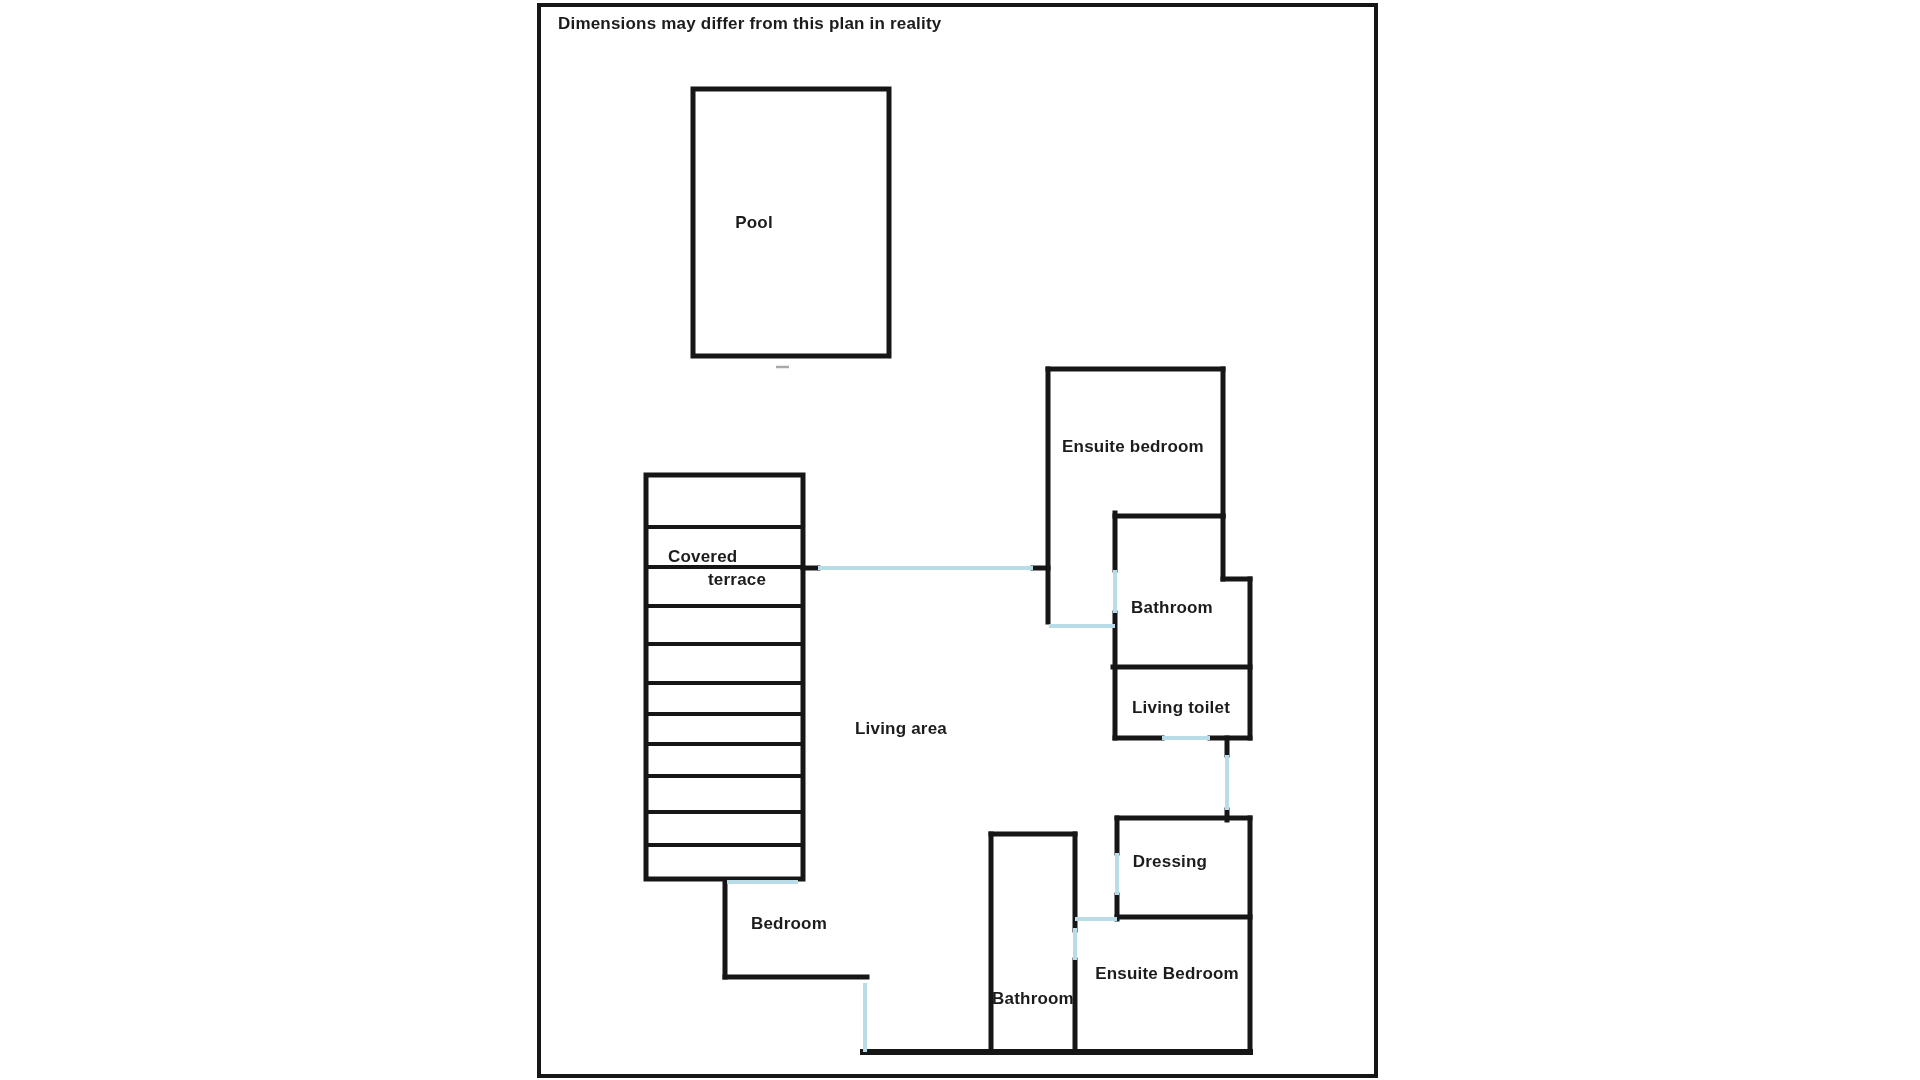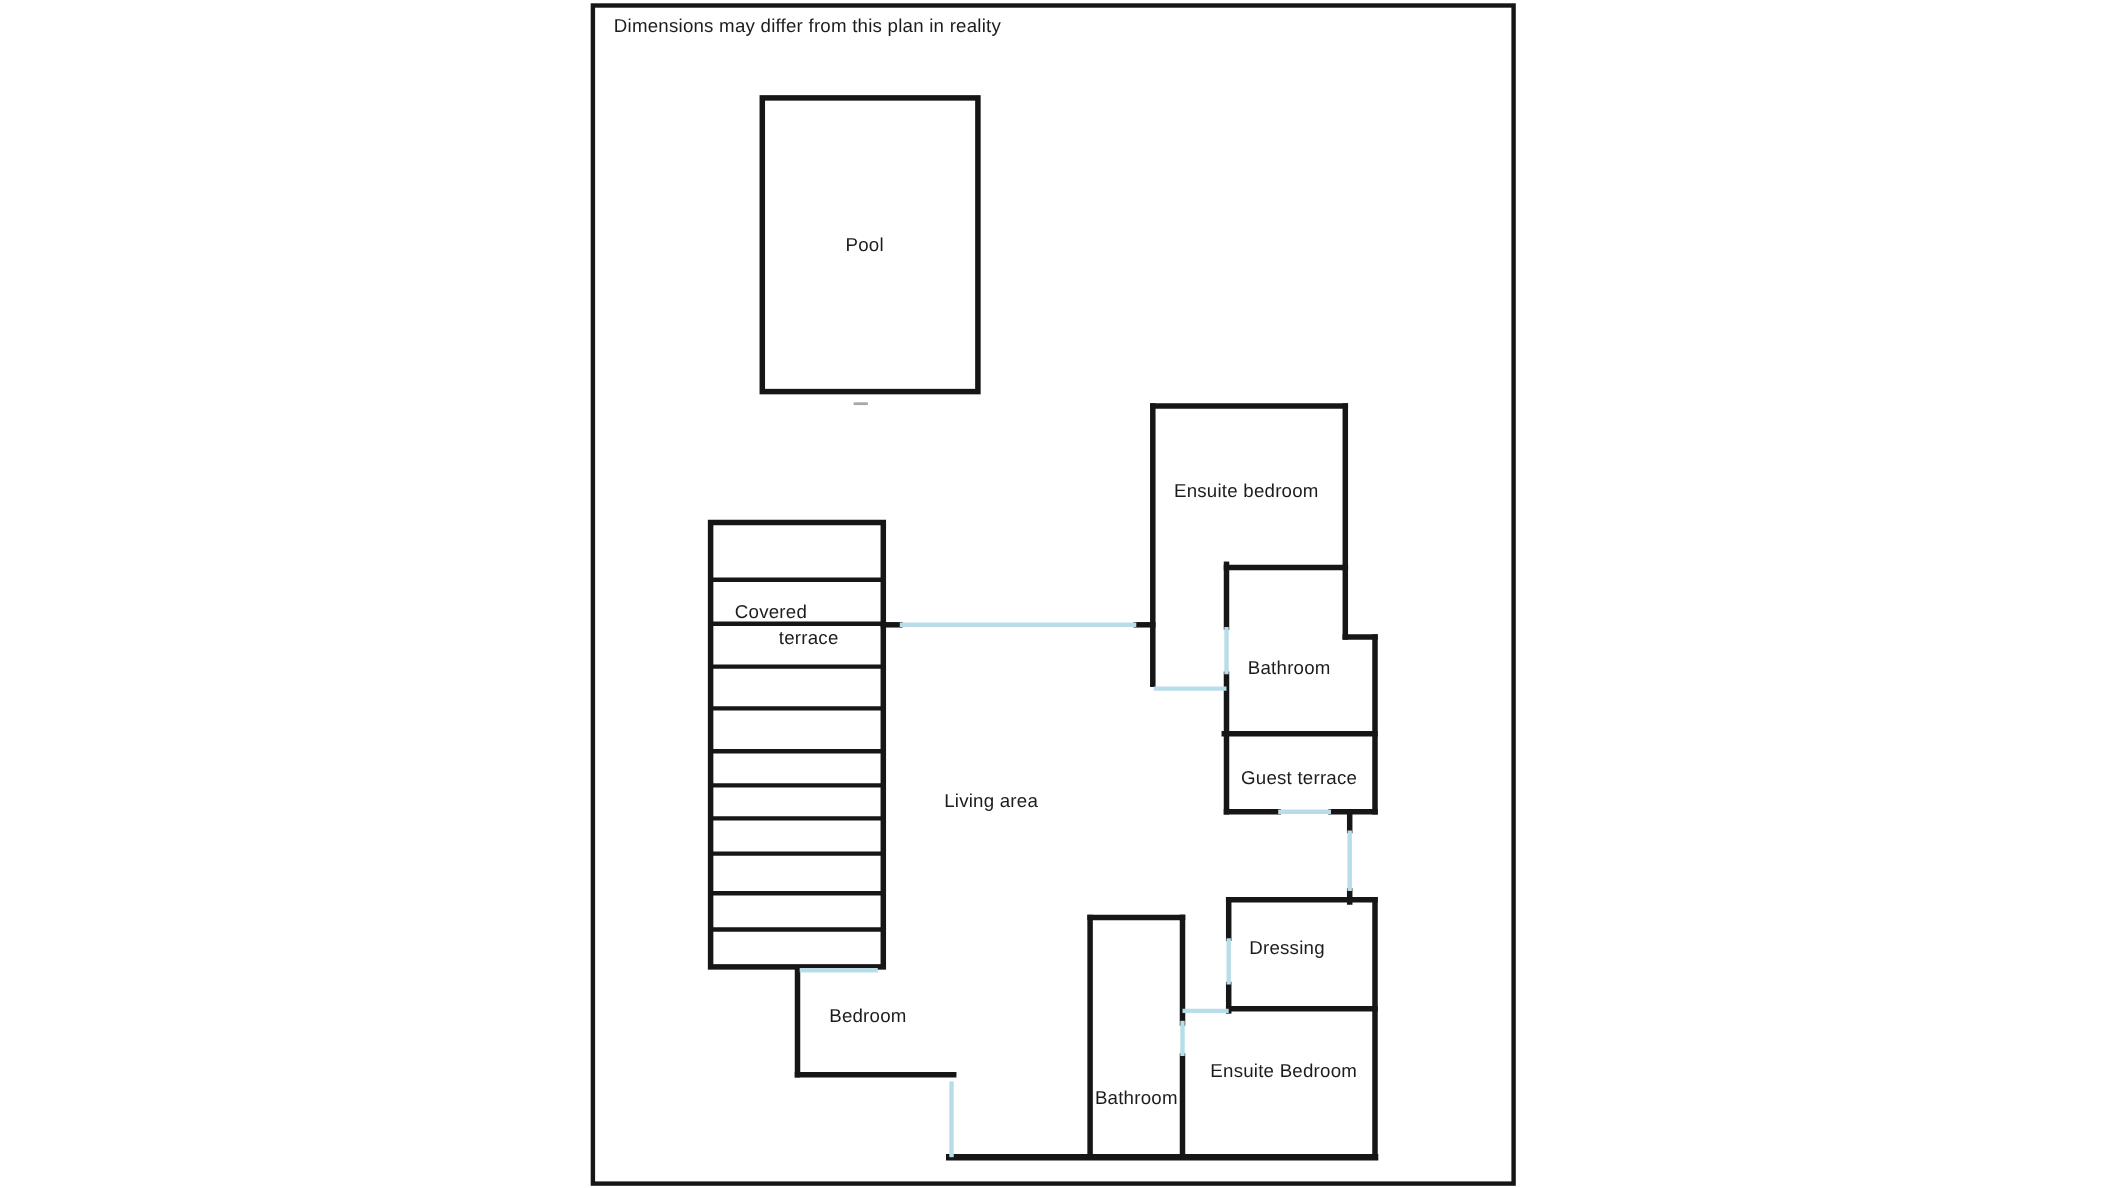--- a/index.html
+++ b/index.html
@@ -2,21 +2,21 @@
 <html><head>
 <meta charset="utf-8">
 <style>
   html,body{margin:0;padding:0;background:#ffffff;}
   .stage{
     position:relative;width:1920px;height:1080px;background:#ffffff;overflow:hidden;
     font-family:"Liberation Sans","DejaVu Sans",sans-serif;
   }
   #plan-svg{position:absolute;left:0;top:0;}
   .lbl{
-    position:absolute;color:#1c1c1c;font-size:17px;font-weight:400;
+    position:absolute;color:#1c1c1c;font-size:17px;font-weight:700;
     white-space:nowrap;letter-spacing:.2px;
   }
   .lbl.centered{transform:translate(-50%,-50%);}
   .lbl.left-anchored{transform:translate(0,-50%);}
 </style>
 </head>
 <body>
 
 <div class="stage">
 
@@ -70,32 +70,32 @@
       <line x1="1117" y1="853" x2="1117" y2="895" stroke="#b8dde8" stroke-width="4" stroke-linecap="butt"></line>
       <line x1="1075" y1="919" x2="1117" y2="919" stroke="#b8dde8" stroke-width="4" stroke-linecap="butt"></line>
       <line x1="1075" y1="928" x2="1075" y2="960" stroke="#b8dde8" stroke-width="4" stroke-linecap="butt"></line>
       <line x1="727" y1="882" x2="798" y2="882" stroke="#b8dde8" stroke-width="4" stroke-linecap="butt"></line>
       <line x1="865" y1="983" x2="865" y2="1052" stroke="#b8dde8" stroke-width="4" stroke-linecap="butt"></line>
       <line x1="776" y1="367" x2="789" y2="367" stroke="#a8a8a8" stroke-width="2.5" stroke-linecap="butt"></line>
     </svg>
 
   <div class="lbl left-anchored" style="left:558px;top:24px;">Dimensions may differ from this plan in reality</div>
 
-  <div class="lbl centered" style="left:786px;top:223px;">Pool</div>
+  <div class="lbl centered" style="left:754px;top:223px;">Pool</div>
 
   <div class="lbl left-anchored" style="left:668px;top:557px;">Covered</div>
   <div class="lbl left-anchored" style="left:668px;top:580px;margin-left:40px;">terrace</div>
 
   <div class="lbl centered" style="left:901px;top:729px;">Living area</div>
 
   <div class="lbl centered" style="left:1133px;top:447px;">Ensuite bedroom</div>
 
   <div class="lbl centered" style="left:1172px;top:608px;">Bathroom</div>
 
-  <div class="lbl centered" style="left:1181px;top:708px;">Guest terrace</div>
+  <div class="lbl centered" style="left:1181px;top:708px;">Living toilet</div>
 
   <div class="lbl centered" style="left:1170px;top:862px;">Dressing</div>
 
   <div class="lbl centered" style="left:1167px;top:974px;">Ensuite Bedroom</div>
 
   <div class="lbl centered" style="left:1033px;top:999px;">Bathroom</div>
 
   <div class="lbl centered" style="left:789px;top:924px;">Bedroom</div>
 
 </div>

